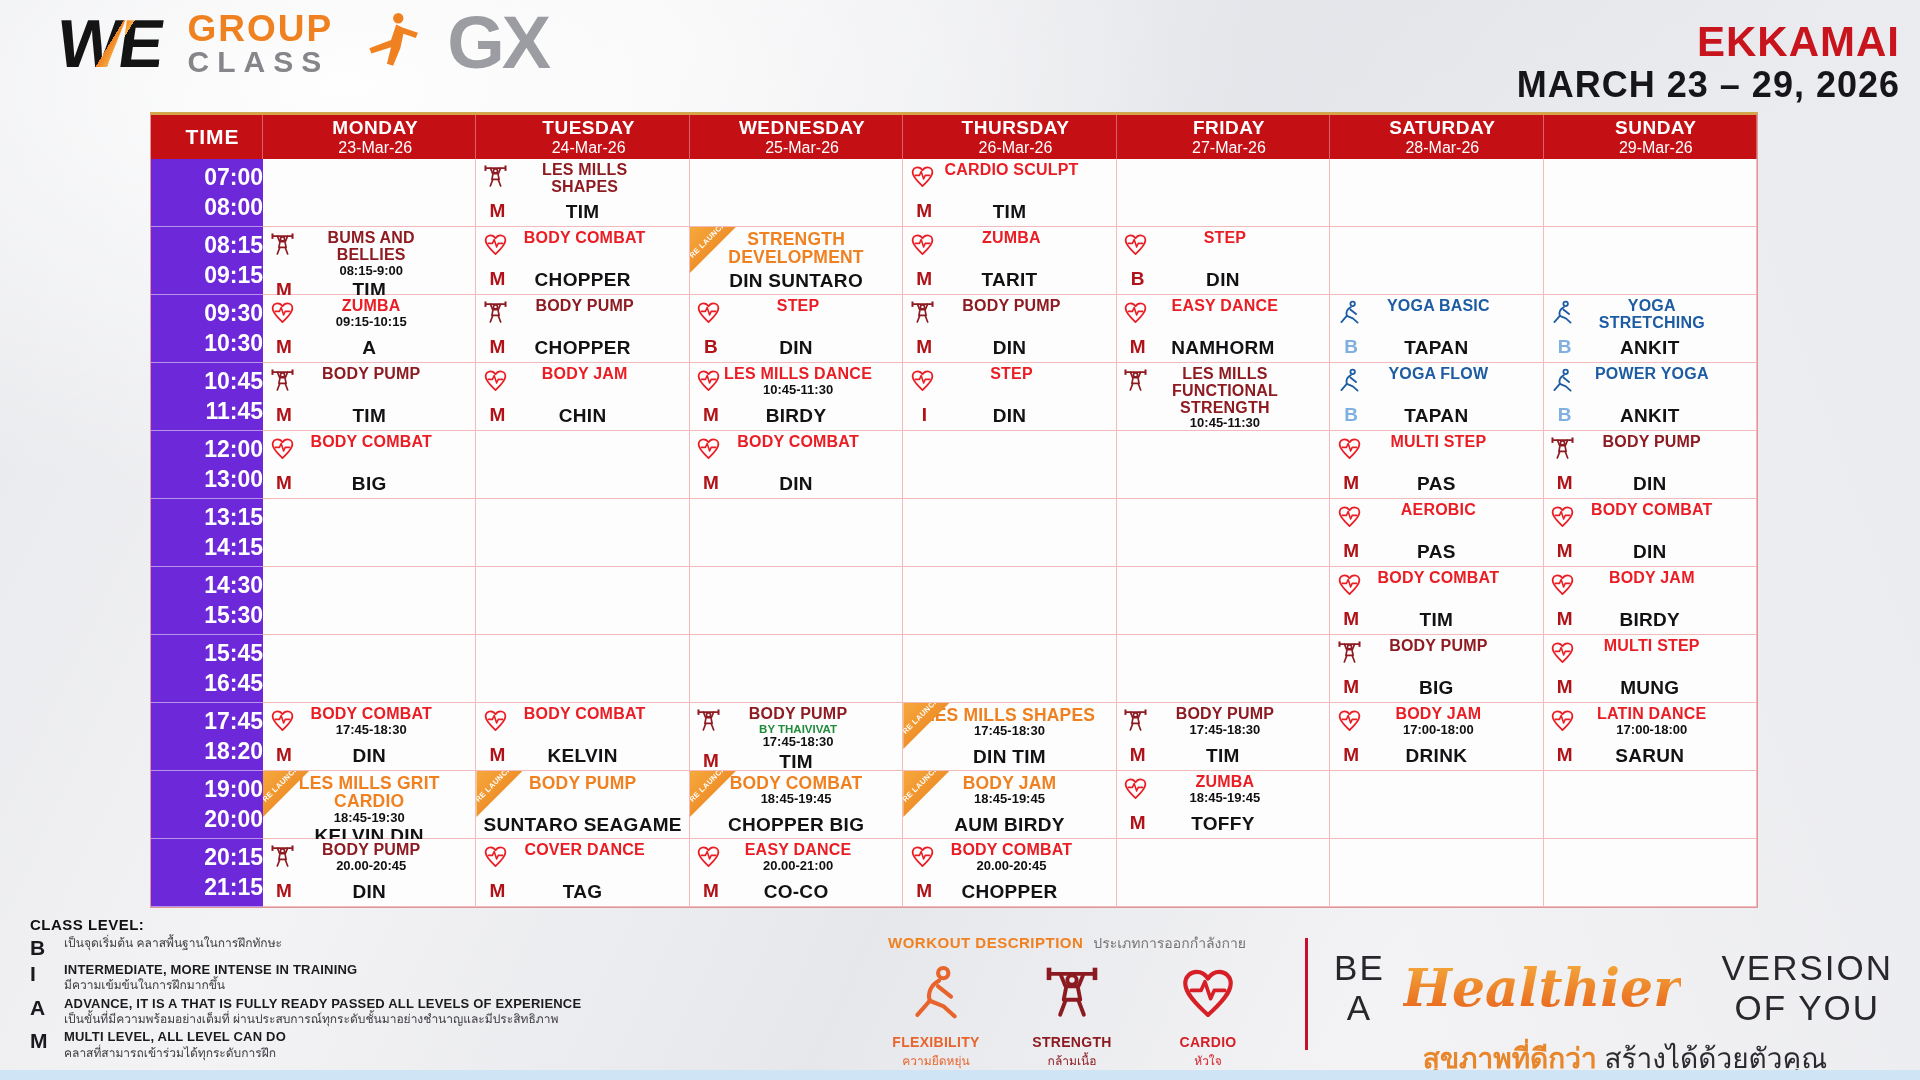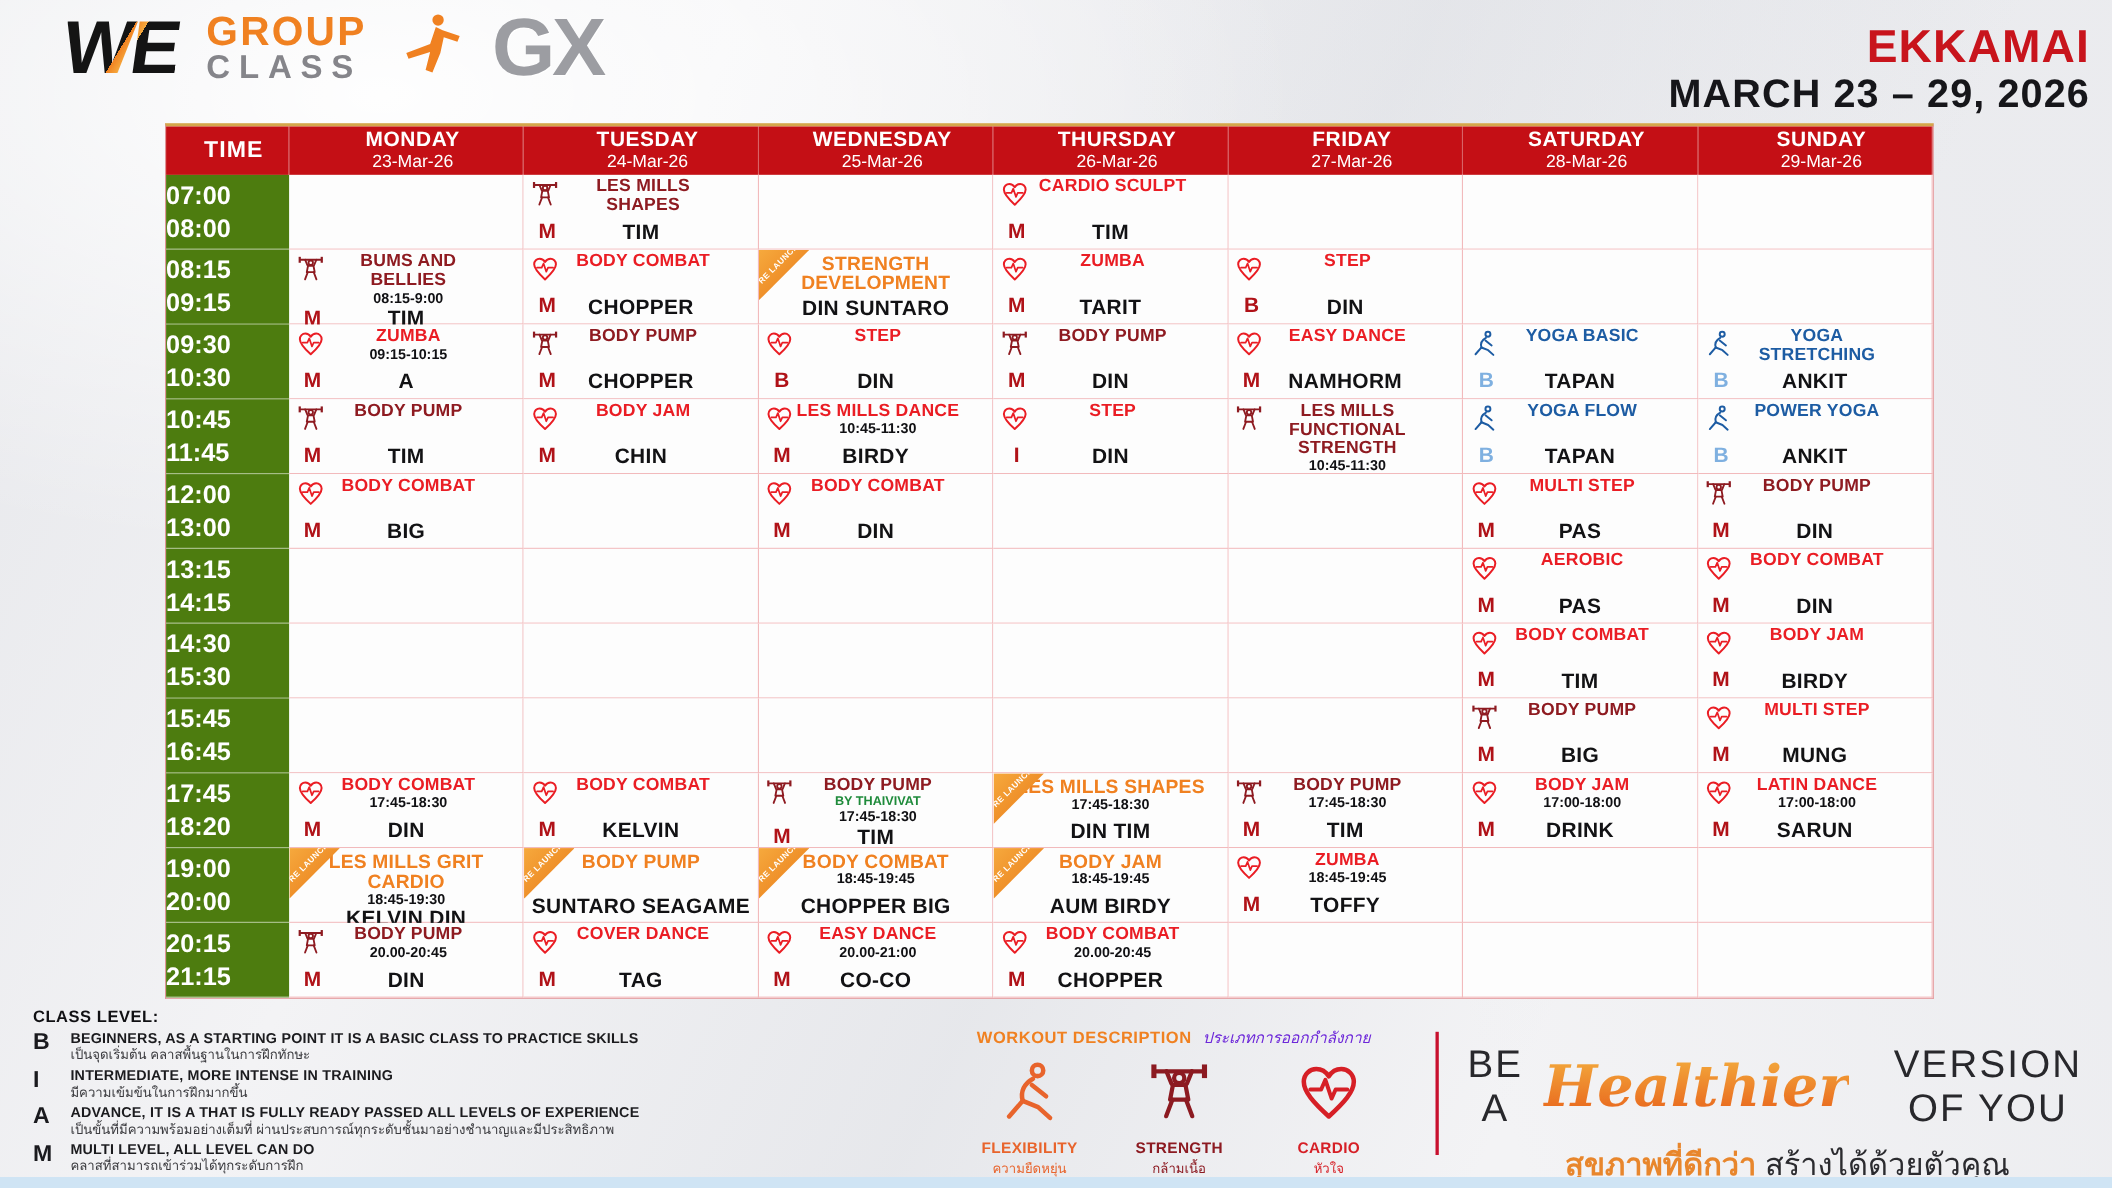--- a/index.html
+++ b/index.html
@@ -30,22 +30,22 @@
   
   .schedule{left:150px;top:112px;width:1606px;display:grid;
     grid-template-columns:112px repeat(7,1fr);
     grid-template-rows:44px repeat(11,68px);
     background:#fdfdfd;border:1px solid #e09598;border-top:3px solid #d4a64b;}
   .th{background:#c40f15;color:#fff;display:flex;flex-direction:column;justify-content:center;
       align-items:center;border-right:1px solid rgba(255,255,255,.35);padding-left:12px;}
   .time-th{font-size:21px;font-weight:800;letter-spacing:1px;}
   .day-name{font-size:19px;font-weight:800;letter-spacing:.5px;}
   .day-date{font-size:16px;font-weight:400;}
-  .t-cell{background:#4d7c0f;color:#fff;display:flex;flex-direction:column;justify-content:space-between;
-      align-items:flex-start;padding:5px 0;font-weight:800;font-size:23px;
+  .t-cell{background:#6d28d9;color:#fff;display:flex;flex-direction:column;justify-content:space-between;
+      align-items:flex-end;padding:5px 0;font-weight:800;font-size:23px;
       border-bottom:1px solid rgba(255,255,255,.5);}
   .cell{position:relative;background:#fdfdfd;border-right:1px solid #f2babc;border-bottom:1px solid #f2babc;
       display:flex;flex-direction:column;justify-content:space-between;padding:3px 4px 4px;}
   .c-top{display:flex;align-items:flex-start;}
   .c-icon{flex:0 0 30px;display:flex;justify-content:center;padding-top:1px;}
   .c-icon svg{width:27px;height:27px;}
   .c-iconspacer{flex:0 0 26px;}
   .c-head{flex:1;display:flex;flex-direction:column;align-items:center;}
   .c-name{text-align:center;font-weight:800;font-size:16px;line-height:1.05;letter-spacing:.2px;}
   .c-by{font-size:11.5px;font-weight:800;color:#1f8b3b;line-height:1.1;}
@@ -67,21 +67,21 @@
   .legend{left:30px;top:916px;width:660px;}
   .legend-title{font-size:15px;font-weight:800;color:#101013;letter-spacing:.5px;margin-bottom:2px;}
   .legend-item{display:grid;grid-template-columns:34px 1fr;align-items:start;margin-top:3px;}
   .legend-letter{font-size:21px;font-weight:700;color:#1a1a1e;line-height:1.1;}
   .legend-en{font-size:13px;font-weight:700;color:#1b1b1e;letter-spacing:.2px;line-height:1.25;}
   .legend-th{font-size:12px;color:#3a3a3e;line-height:1.2;}
   
   .workout{left:888px;top:932px;width:410px;}
   .workout-head{display:flex;gap:10px;align-items:baseline;margin-bottom:8px;}
   .workout-title{font-size:15px;font-weight:800;color:#f08121;letter-spacing:.5px;}
-  .workout-title-th{font-size:14px;color:#6d28d9;font-style:italic;}
+  .workout-title-th{font-size:14px;color:#737373;}
   .workout-items{display:flex;gap:40px;}
   .w-item{display:flex;flex-direction:column;align-items:center;width:96px;text-align:center;}
   .w-icon svg{width:62px;height:62px;}
   .w-label{font-size:14px;font-weight:800;margin-top:6px;letter-spacing:.3px;}
   .w-th{font-size:12px;margin-top:1px;}
   .divider{left:1305px;top:938px;width:3px;height:112px;background:#c8102e;}
   
   .slogan{left:1330px;top:948px;width:590px;text-align:center;}
   .slogan-en{display:flex;align-items:center;justify-content:center;gap:14px;}
   .slg-pre,.slg-post{font-size:35px;color:#28282c;letter-spacing:2px;font-weight:500;}
@@ -1186,21 +1186,20 @@
     <div class="cell"></div>
     <div class="cell"></div>
   </div>
 
 <div class="abs legend">
   <div class="legend-title">CLASS LEVEL:</div>
   <div id="legend-items">
       <div class="legend-item">
         <span class="legend-letter">B</span>
         <span>
-          <div class="legend-en">BEGINNERS, AS A STARTING POINT IT IS A BASIC CLASS TO PRACTICE SKILLS</div>
           <div class="legend-th">เป็นจุดเริ่มต้น คลาสพื้นฐานในการฝึกทักษะ</div>
         </span>
       </div>
       <div class="legend-item">
         <span class="legend-letter">I</span>
         <span>
           <div class="legend-en">INTERMEDIATE, MORE INTENSE IN TRAINING</div>
           <div class="legend-th">มีความเข้มข้นในการฝึกมากขึ้น</div>
         </span>
       </div>

